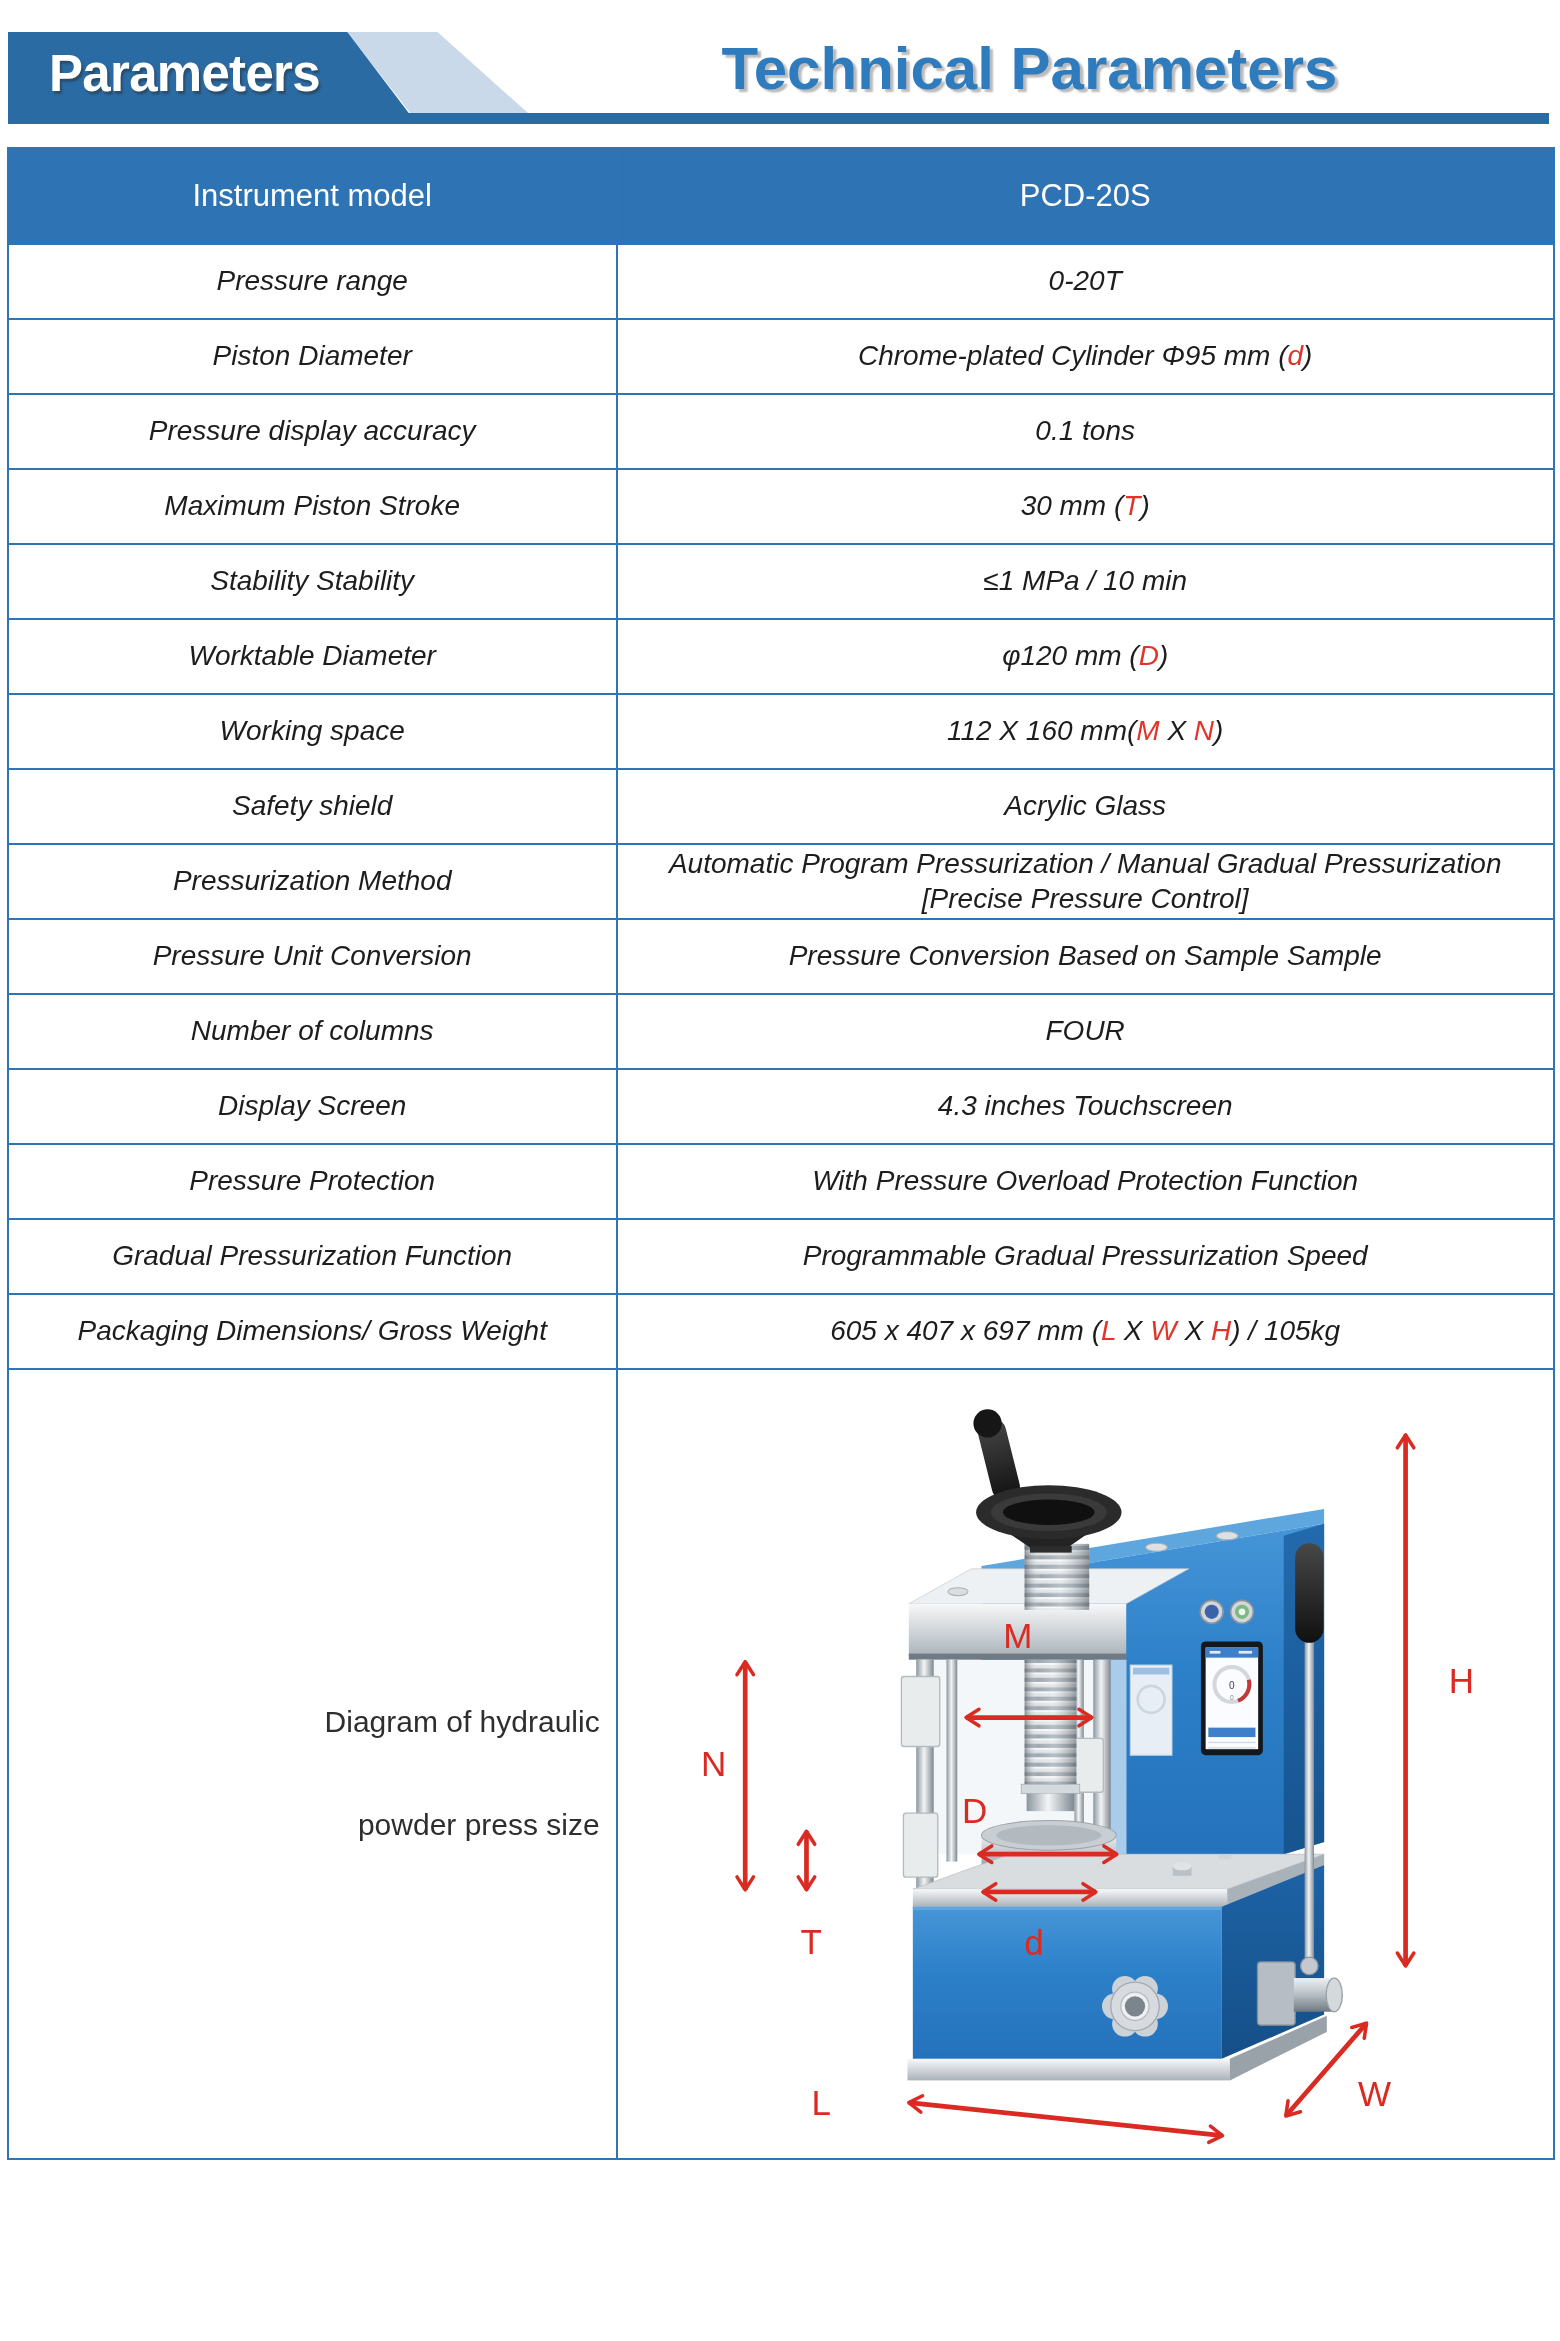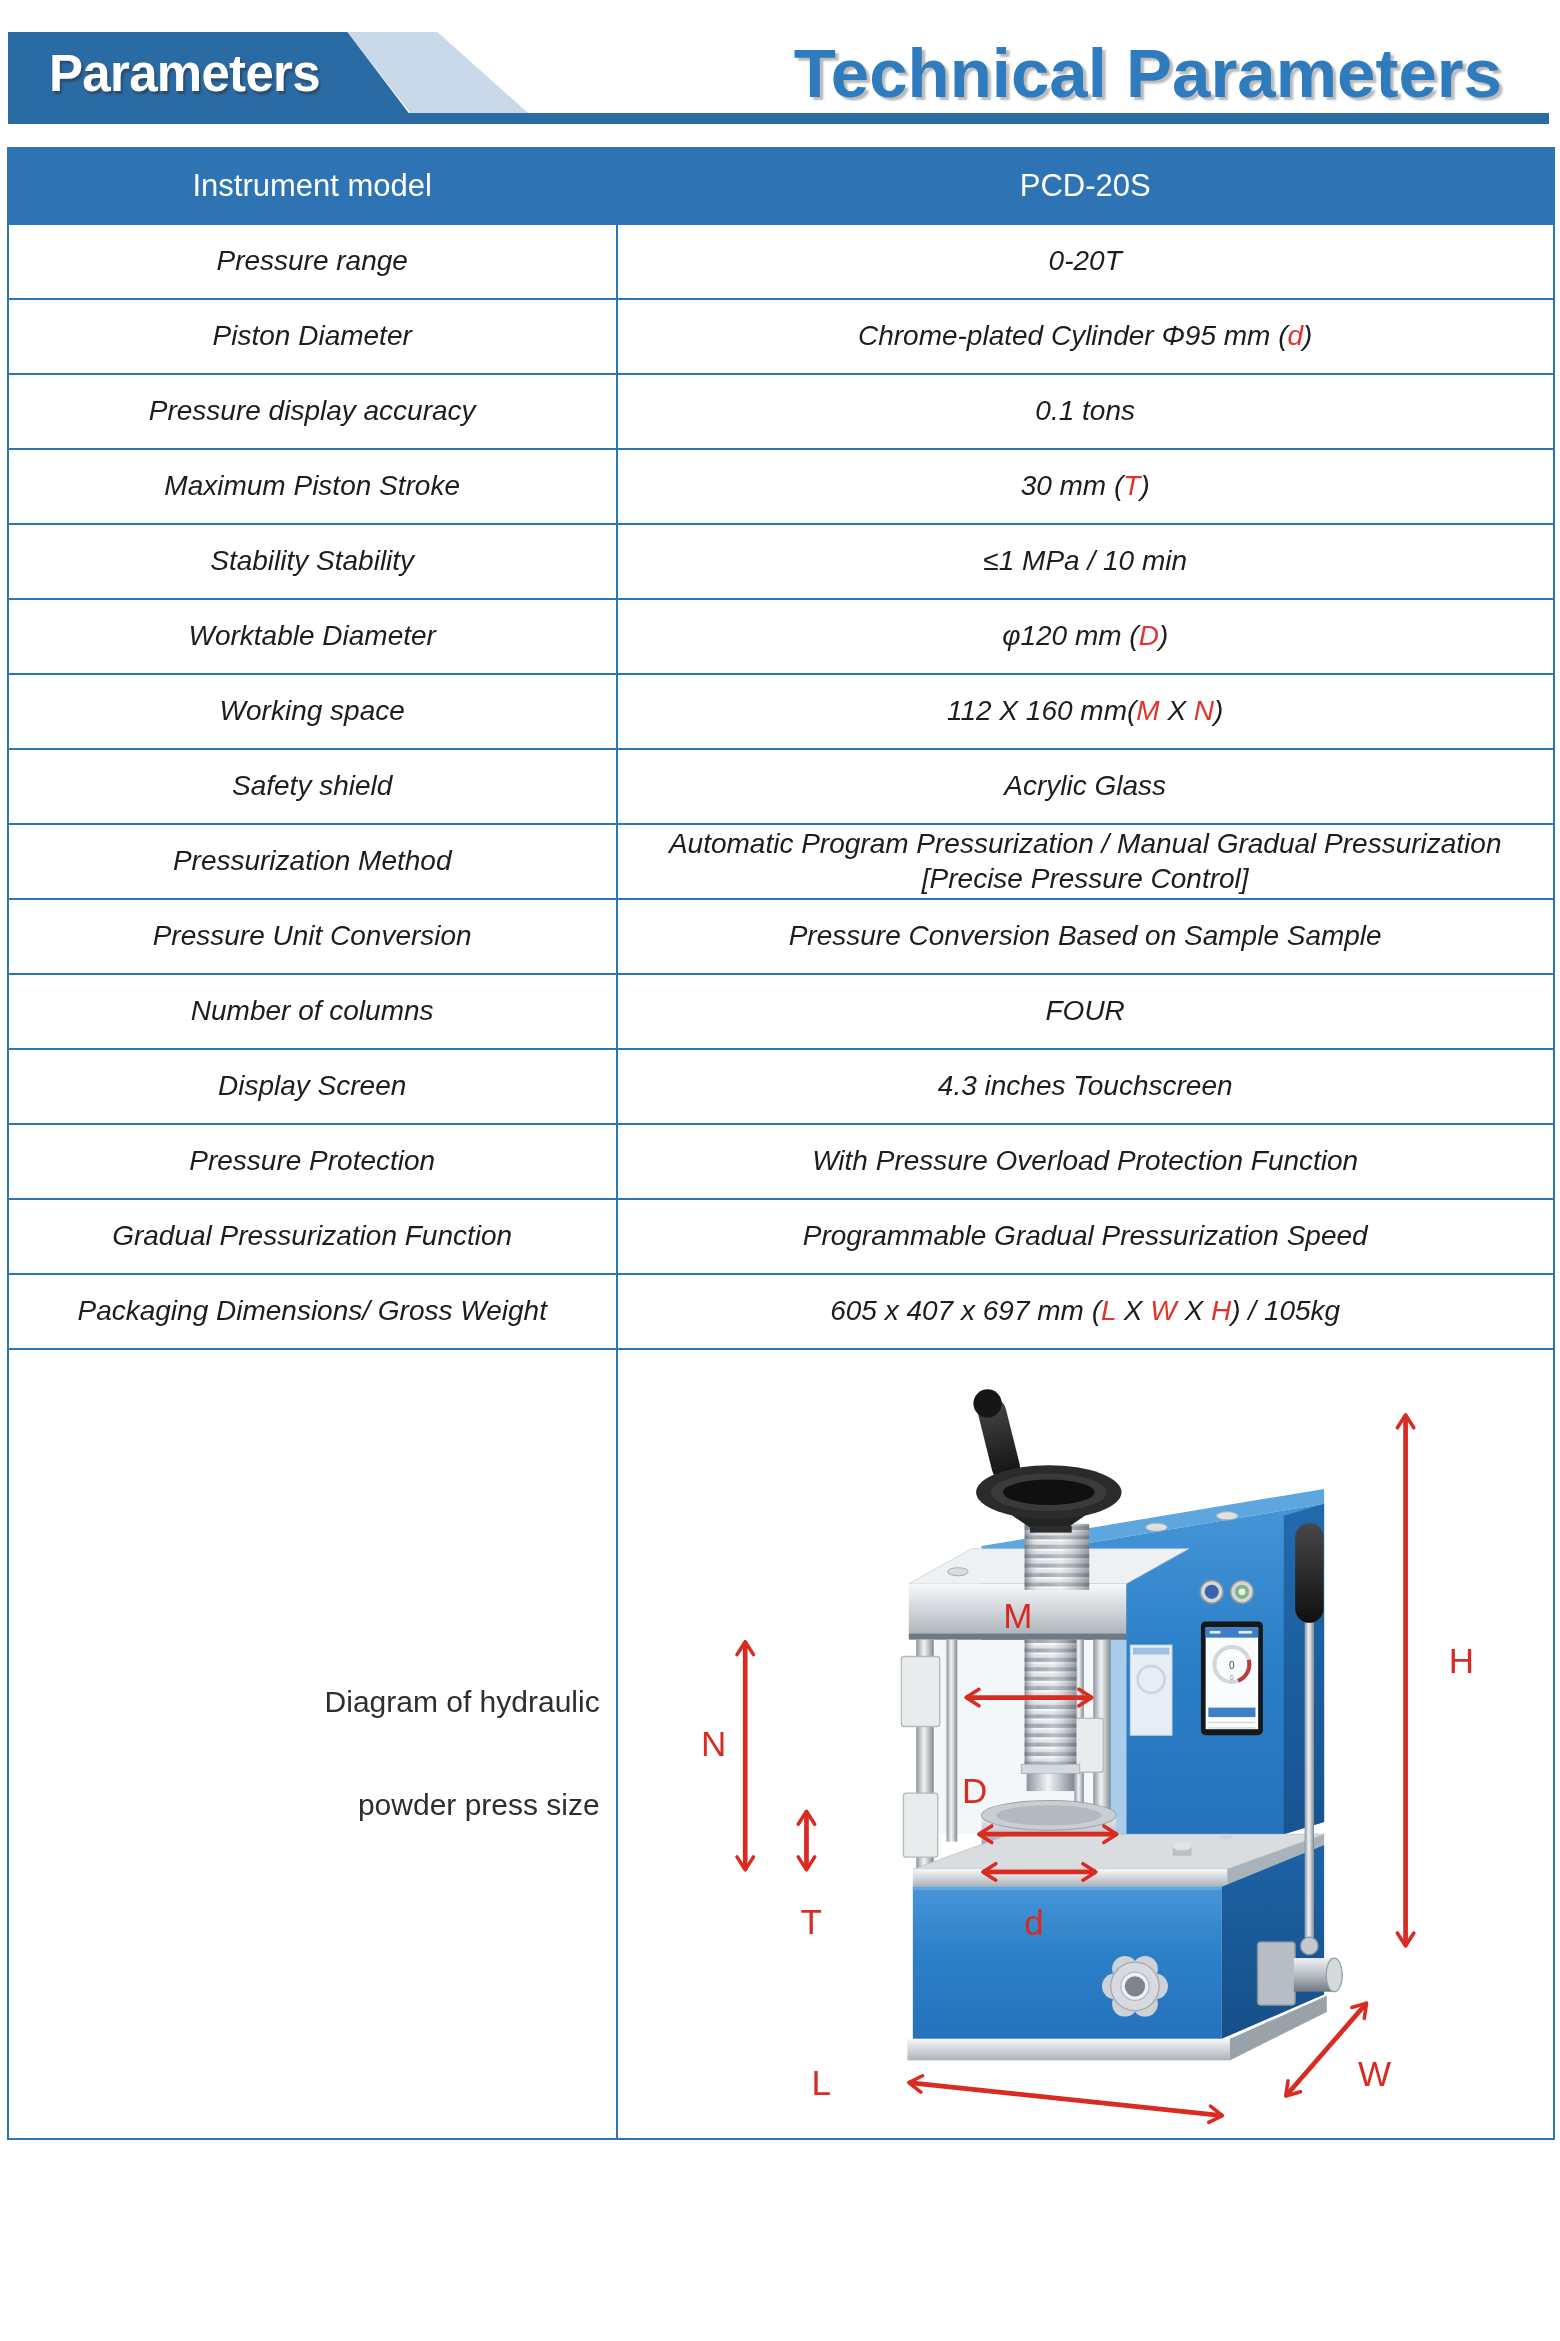--- a/index.html
+++ b/index.html
@@ -8,29 +8,29 @@
 
   
   .banner-blue{position:absolute;left:8px;top:32px;width:403px;height:84px;background:#2b6ba3;
                clip-path:polygon(0 0,84.2% 0,100% 100%,0 100%);}
   .banner-text{display:block;padding-left:41px;line-height:84px;font-size:51px;font-weight:bold;
                color:#ffffff;letter-spacing:-0.7px;text-shadow:2px 2.7px 2px rgba(40,40,40,.45);white-space:nowrap;}
   .banner-light{position:absolute;left:347px;top:32px;width:181px;height:81px;background:#c9d9ea;
                 clip-path:polygon(0 0,50% 0,100% 100%,35% 100%);}
   .banner-bar{position:absolute;left:8px;top:113px;width:1541px;height:10.8px;background:#2b6ba3;}
 
-  .page-title{position:absolute;left:557px;top:34px;width:945px;margin:0;text-align:right;
-              font-size:69px;font-weight:bold;color:#2e7cbd;letter-spacing:0;
+  .page-title{position:absolute;left:557px;top:34px;width:945px;margin:0;text-align:center;
+              font-size:60px;font-weight:bold;color:#2e7cbd;letter-spacing:0;
               text-shadow:3.4px 3.4px 2px rgba(130,130,130,.55);white-space:nowrap;}
 
   
   .params-table{position:absolute;left:6.7px;top:147px;width:1546px;border-collapse:collapse;table-layout:fixed;}
   .params-table td{border:2.7px solid #2e75b6;text-align:center;vertical-align:middle;
                    font-size:28px;color:#1d1d1d;padding:0 16px;line-height:1.22;}
-  .header-row{height:76px;}
+  .header-row{height:96px;}
   .header-row td{background:#2e74b5;color:#ffffff;font-size:31px;}
   .data-row{height:75px;font-style:italic;}
   .red{color:#e2342b;}
   .diagram-row{height:788px;}
   .diagram-caption-cell .cap-wrap{display:flex;flex-direction:column;align-items:flex-end;gap:66px;padding-top:20px;}
   .diagram-caption-cell .cap-wrap div{font-size:30px;color:#2e2e2e;}
   .diagram-cell{padding:0;position:relative;height:788px;}
   .machine{position:absolute;left:0;top:0;width:100%;height:100%;}
 </style>
 </head>

